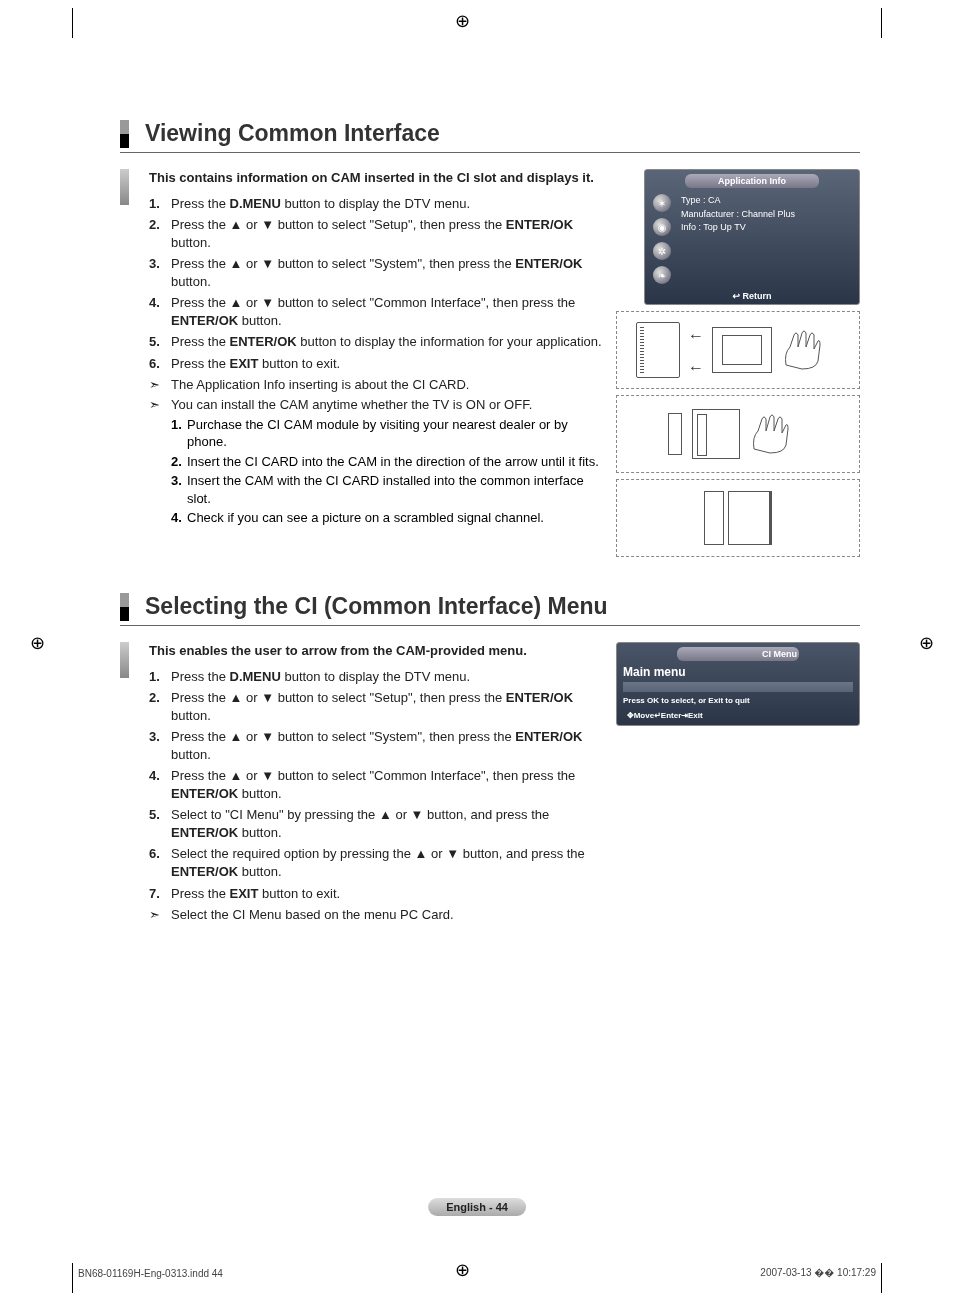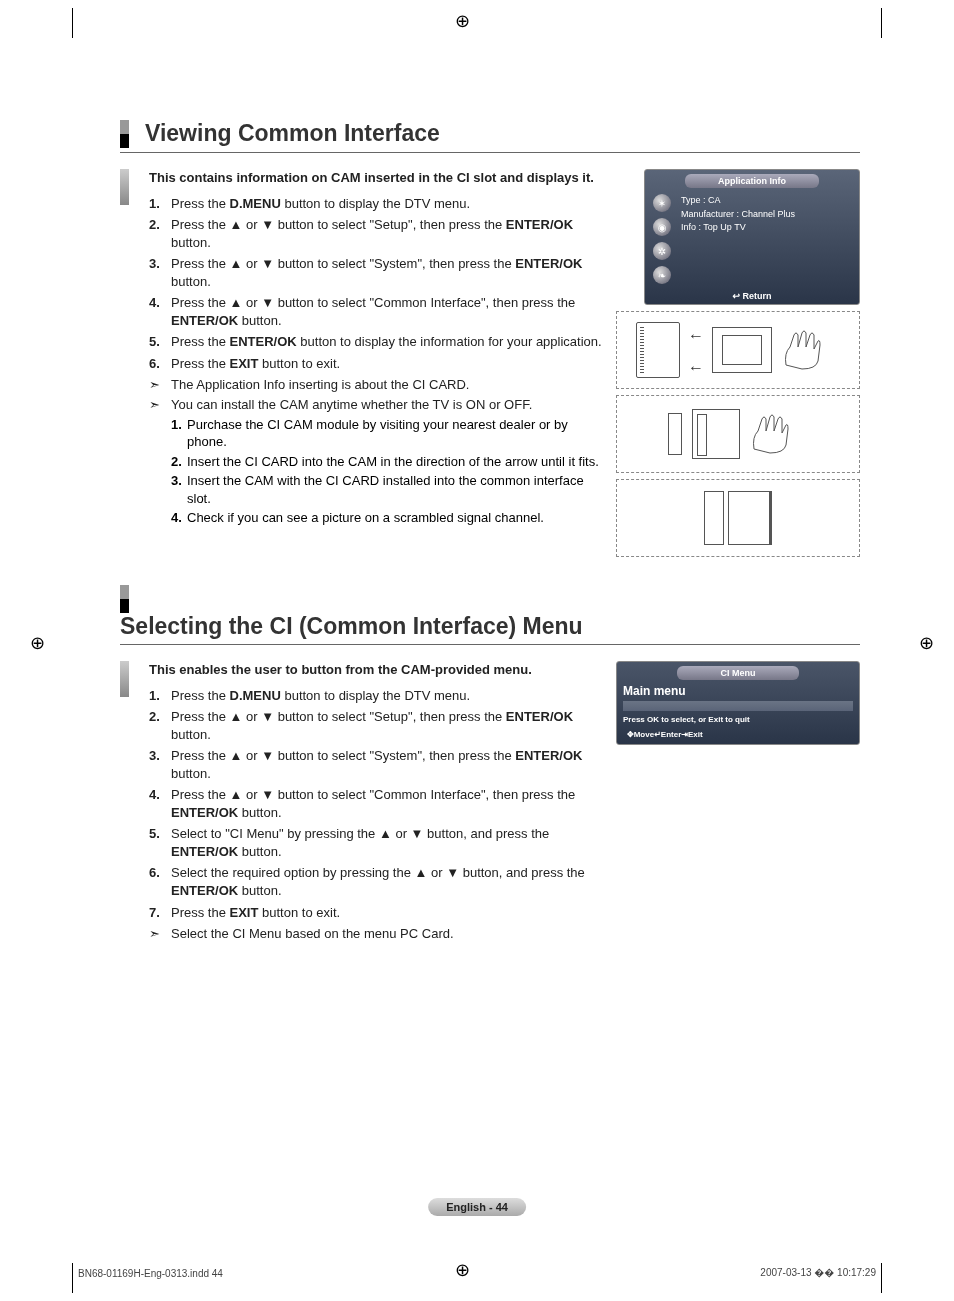--- a/index.html
+++ b/index.html
@@ -50,29 +50,29 @@
 .slot-box { width:60px; height:46px; border:1.5px solid #555; display:flex; align-items:center; justify-content:center; }
 .slot-inner { width:40px; height:30px; border:1.5px solid #555; }
 .chip { width:14px; height:42px; border:1.5px solid #555; margin-right:2px; }
 .cam { width:48px; height:50px; border:1.5px solid #555; position:relative; }
 .cam::after { content:""; position:absolute; left:4px; top:4px; width:8px; height:40px; border:1px solid #555; }
 .diagram.d3 { justify-content:center; gap:4px; }
 .cam2 { width:20px; height:54px; border:1.5px solid #555; }
 .tv2 { width:44px; height:54px; border:1.5px solid #555; border-right:3px solid #555; position:relative; }
 
 .ci-screen { background:linear-gradient(#4a5568,#2a3548); border:1px solid #888; border-radius:3px; color:#fff; font-size:9px; }
-.ci-header { background:linear-gradient(#aab,#778); text-align:center; font-weight:bold; padding:2px; margin:4px 60px 2px 60px; border-radius:6px; }
+.ci-header { background:linear-gradient(#aab,#778); text-align:right; font-weight:bold; padding:2px; margin:4px 60px 2px 60px; border-radius:6px; }
 .ci-sub { font-weight:bold; padding:2px 6px; font-size:12px; }
 .ci-item { background:linear-gradient(#8a94a5,#6a7485); margin:1px 6px; padding:2px 6px; font-size:8px; border-radius:1px; }
 .ci-item.sel { background:linear-gradient(#9facb8,#7a8898); font-weight:bold; }
 .ci-blank { background:linear-gradient(#6a7485,#5a6478); margin:1px 6px; height:10px; }
 .ci-hint { font-size:8px; padding:3px 6px; font-weight:bold; }
 .ci-footer { display:flex; padding:3px 10px 5px; font-size:8px; font-weight:bold; }
 
-.sec2 { margin-top:22px;flex-direction:column; }
+.sec2 { margin-top:30px; }
 .page-label { position:absolute; bottom:85px; left:50%; transform:translateX(-50%); background:linear-gradient(#ddd,#aaa); border-radius:9px; padding:3px 18px; font-size:11px; font-weight:bold; color:#222; }
 .footer-left { position:absolute; bottom:22px; left:78px; font-size:10px; color:#444; }
 .footer-right { position:absolute; bottom:22px; right:78px; font-size:10px; color:#444; }
 </style>
 </head>
 <body>
 
 <div class="page">
   <span class="reg-top">⊕</span>
   <span class="reg-bot">⊕</span>
@@ -195,21 +195,21 @@
       </div>
     </div>
 
     <div class="section-head sec2">
       <div class="accent"></div>
       <div class="section-title">Selecting the CI (Common Interface) Menu</div>
     </div>
     <div class="body-block">
       <div class="accent2"></div>
       <div class="text-col">
-        <div class="intro">This enables the user to button from the CAM-provided menu.</div>
+        <div class="intro">This enables the user to arrow from the CAM-provided menu.</div>
         <ul class="steps" id="steps2">
             <li>
               <span class="num">1.</span>
               <span class="txt">Press the <b>D.MENU</b> button to display the DTV menu.</span>
             </li>
             <li>
               <span class="num">2.</span>
               <span class="txt">Press the ▲ or ▼ button to select "Setup", then press the <b>ENTER/OK</b> button.</span>
             </li>
             <li>

